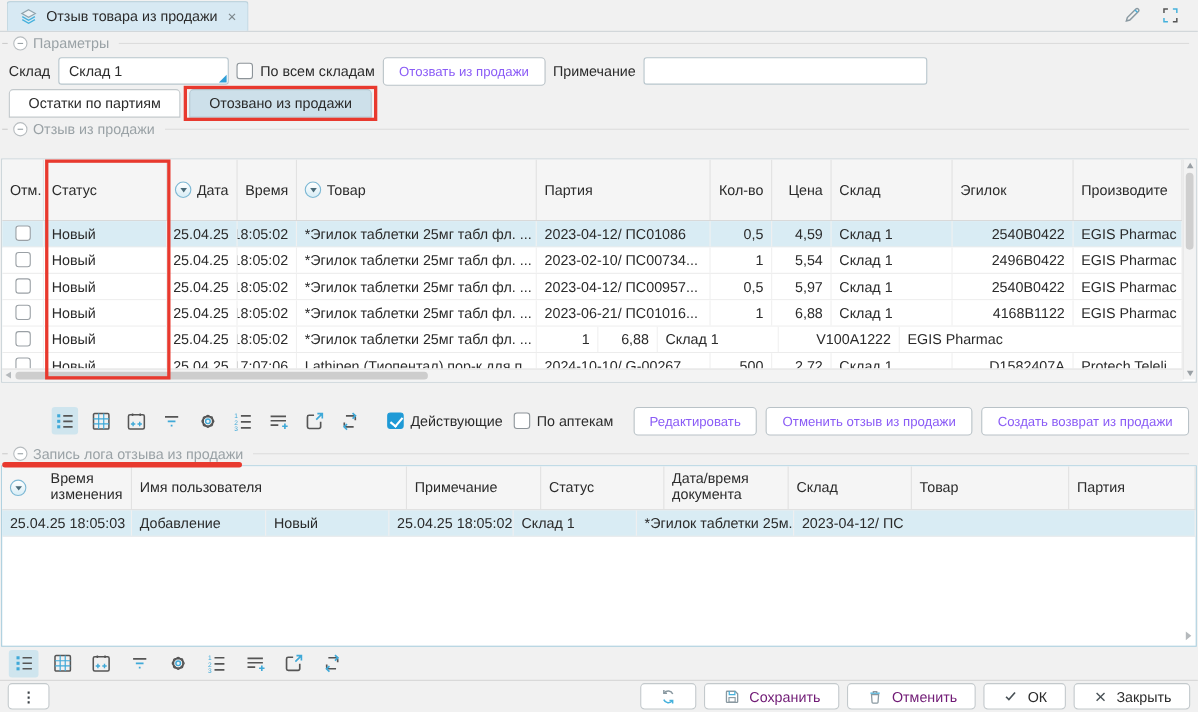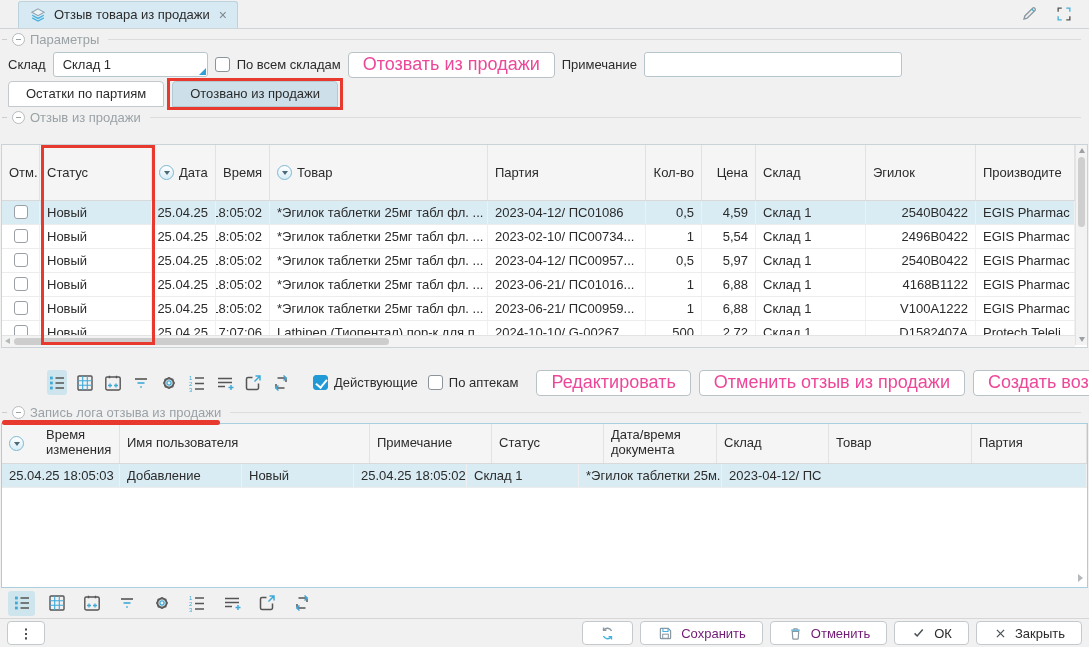--- a/index.html
+++ b/index.html
@@ -4,42 +4,42 @@
 <style>
   * { box-sizing: border-box; margin: 0; padding: 0; }
   html,body { width:1089px; height:647px; overflow:hidden; }
   body {
     font-family: "Liberation Sans", "DejaVu Sans", sans-serif;
     font-size: 13px; color:#2b2b2b; background:#f1f1f1;
   }
   .app { width:1089px; height:647px; display:flex; flex-direction:column; }
 
   
-  .tabbar { height:30px; display:flex; align-items:flex-end; padding-left:18px; border-bottom:1px solid #cfd4d7; background:#f1f1f1; }
+  .tabbar { height:30px; display:flex; align-items:flex-end; padding-left:6px; border-bottom:1px solid #cfd4d7; background:#f1f1f1; }
   .doc-tab { height:27px; display:flex; align-items:center; gap:7px; background:#d7e9f3; border:1px solid #bcd2dc; border-bottom:none; border-radius:3px 3px 0 0; padding:0 10px; }
   .doc-tab .close { color:#7d878c; font-size:14px; margin-left:2px; cursor:default; }
   .tabbar-actions { margin-left:auto; display:flex; align-items:center; gap:16px; padding-right:16px; height:100%; }
   .iconbtn { display:inline-flex; align-items:center; justify-content:center; }
 
   
   .group-hd { display:flex; align-items:center; height:22px; padding:0 8px 0 2px; color:#9aa2a6; gap:5px; position:relative; }
   .tickline { width:5px; height:1px; background:#cccccc; }
   .minus-circle { width:13px; height:13px; border-radius:50%; border:1px solid #b7bcbf; background:#fff; position:relative; flex:0 0 auto; }
   .minus-circle::after { content:""; position:absolute; left:3px; right:3px; top:5px; height:1px; background:#9aa2a6; }
   .group-hd .gtitle { white-space:nowrap; }
   .group-hd .line { flex:1; height:1px; background:#dcdcdc; margin-left:4px; }
 
   
   .params-row { height:32px; display:flex; align-items:center; padding:0 8px; gap:7px; }
   .combo { width:155px; height:25px; background:#fff; border:1px solid #b7c5cc; border-radius:3px; position:relative; display:flex; align-items:center; padding:0 9px; }
   .combo .corner { position:absolute; right:1px; bottom:1px; width:0; height:0; border-left:7px solid transparent; border-bottom:7px solid #2f9fd8; }
   .cbx { width:15px; height:15px; border:1px solid #8d9499; border-radius:3px; background:#fff; display:inline-block; flex:0 0 auto; position:relative; }
   .cbx.checked { background:#1f9ad6; border-color:#1f9ad6; }
   .cbx.checked::after { content:""; position:absolute; left:4px; top:1px; width:5px; height:9px; border:solid #fff; border-width:0 2px 2px 0; transform:rotate(40deg); }
-  .btn { background:#fff; border:1px solid #b9c2c7; border-radius:4px; height:26px; padding:0 14px; display:inline-flex; align-items:center; gap:7px; font-size:18px; color:#ec4899; white-space:nowrap; }
+  .btn { background:#fff; border:1px solid #b9c2c7; border-radius:4px; height:26px; padding:0 14px; display:inline-flex; align-items:center; gap:7px; font-size:12px; color:#8b5cf6; white-space:nowrap; }
   .note-input { width:258px; height:25px; border:1px solid #b7c5cc; border-radius:3px; background:#fff; padding:0 8px; font:inherit; color:#2b2b2b; }
 
   
   .subtabs { height:28px; display:flex; align-items:flex-end; padding-left:8px; gap:8px; }
   .subtab { height:26px; padding:0 17px; background:#fff; border:1px solid #c3c9cc; border-radius:4px 4px 0 0; display:flex; align-items:center; white-space:nowrap; }
   .subtab.active { background:#cde0ea; border-color:#b5c9d3; position:relative; }
   .anno-tab { position:absolute; left:-6px; right:-6px; top:-4px; bottom:-4px; border:3px solid #e8392e; pointer-events:none; z-index:6; }
 
   
   .tbl { position:relative; margin:16px 1px; height:214px; background:#fff; border:1px solid #c9d3d8; }
@@ -274,21 +274,20 @@
         </div>
 
         <div class="tr">
           <div class="td w-mark ctr">
             <span class="cb"></span>
           </div>
           <div class="td w-status">Новый</div>
           <div class="td w-date ar">25.04.25</div>
           <div class="td w-time ar">18:05:02</div>
           <div class="td w-product">*Эгилок таблетки 25мг табл фл. ...</div>
-          <div class="td w-batch">2023-06-21/ ПС00959...</div>
           <div class="td w-qty ar">1</div>
           <div class="td w-price ar">6,88</div>
           <div class="td w-wh">Склад 1</div>
           <div class="td w-series ar">V100A1222</div>
           <div class="td w-manu">EGIS Pharmac</div>
         </div>
 
         <div class="tr">
           <div class="td w-mark ctr">
             <span class="cb"></span>

